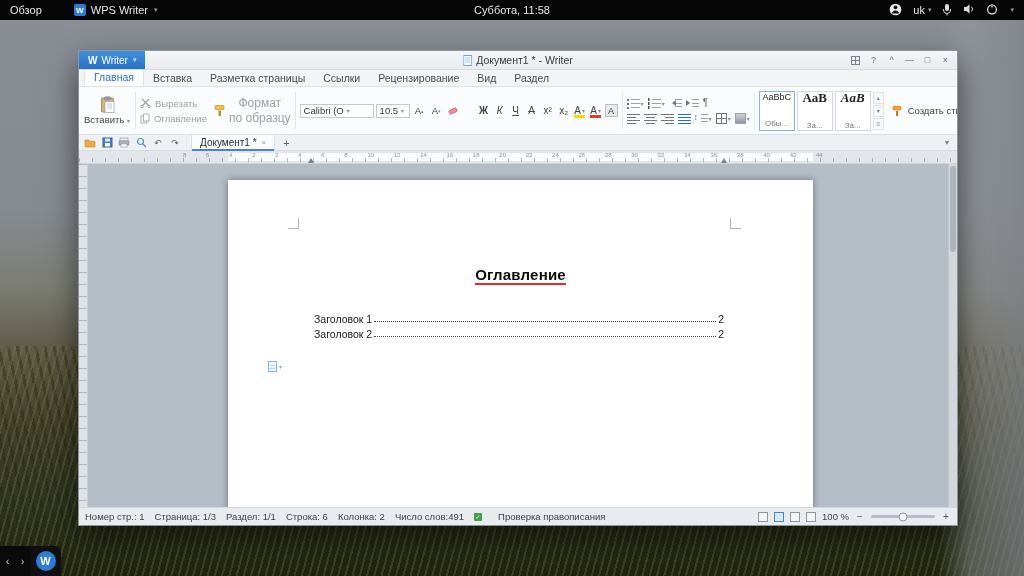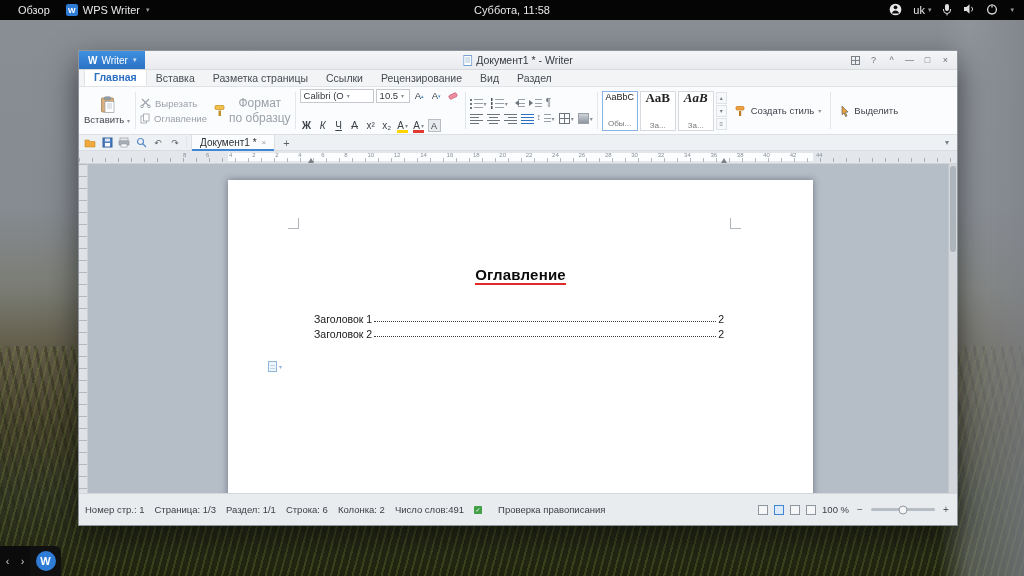--- a/index.html
+++ b/index.html
@@ -11,21 +11,21 @@
     background:linear-gradient(180deg,#8a8f96 0%,#868b92 36%,#7b7d74 50%,#5d5743 62%,#433e2a 74%,#303422 86%,#20240f 100%);}
   .wall::before{content:"";position:absolute;left:0;right:0;bottom:0;height:230px;
     background:repeating-linear-gradient(105deg,rgba(120,140,60,.28) 0 2px,transparent 2px 7px),
                repeating-linear-gradient(78deg,rgba(30,35,15,.35) 0 3px,transparent 3px 9px);}
   .wall::after{content:"";position:absolute;top:0;bottom:0;right:0;width:85px;
     background:linear-gradient(90deg,transparent 0,rgba(150,154,160,.45) 35%,rgba(128,131,138,.75) 100%);}
 
   
   .topbar{position:absolute;top:0;left:0;right:0;height:20px;background:#050505;color:#e8e8e8;
     display:flex;align-items:center;font-size:11px;z-index:60}
-  .tb-left{display:flex;align-items:center;gap:16px;margin-left:18px}
+  .tb-left{display:flex;align-items:center;gap:32px;margin-left:10px}
   .tb-app{display:flex;align-items:center;gap:5px}
   .wps-badge{width:12px;height:12px;border-radius:2px;background:#2e7cd6;color:#fff;font-size:8px;
     font-weight:bold;display:flex;align-items:center;justify-content:center}
   .cap{font-size:7px;color:#9a9a9a;margin-left:1px}
   .tb-clock{position:absolute;left:50%;transform:translateX(-50%)}
   .tb-right{margin-left:auto;display:flex;align-items:center;gap:11px;margin-right:10px}
   .tb-kbd{display:flex;align-items:center;gap:2px}
 
   
   .window{position:absolute;left:78px;top:50px;width:880px;height:476px;background:#f7f8fa;
@@ -41,37 +41,37 @@
   .win-controls{margin-left:auto;display:flex;align-items:center;gap:1px;margin-right:3px}
   .wc{width:17px;height:15px;display:flex;align-items:center;justify-content:center;font-size:9px;color:#6a6f76}
   .ic-grid{width:9px;height:9px;border:1px solid #7a8087;
     background:linear-gradient(#7a8087,#7a8087) center/100% 1px no-repeat,
                linear-gradient(#7a8087,#7a8087) center/1px 100% no-repeat}
 
   
   .tabsrow{height:17px;background:#f2f4f6;display:flex;align-items:flex-end;padding-left:5px;
     border-bottom:1px solid #e0e3e6;flex:none}
   .rtab{font-size:10.5px;color:#474c52;padding:1px 9px 2px;white-space:nowrap}
-  .rtab.active{background:#fff;color:#2d6fc0;font-weight:bold;border:1px solid #e0e3e6;border-bottom-color:#fff;
+  .rtab.active{background:#fff;color:#2d6fc0;font-weight:normal;border:1px solid #e0e3e6;border-bottom-color:#fff;
     border-radius:2px 2px 0 0}
 
   
   .ribbon{height:48px;background:#fbfcfe;display:flex;align-items:stretch;padding:2px 4px;gap:3px;
     border-bottom:1px solid #dcdfe3;overflow:hidden;flex:none}
   .vsep{width:1px;background:#e3e6ea;margin:3px 1px;flex:none}
   .grp-paste{width:48px;flex:none;display:flex;flex-direction:column;align-items:center;justify-content:center;gap:1px}
   .biglabel{font-size:9.5px;color:#3e434a;white-space:nowrap}
   .dda{font-size:6px;color:#8a9097}
   .grp-clip{display:flex;align-items:center;gap:6px;flex:none}
   .clipcol{display:flex;flex-direction:column;justify-content:center;gap:4px}
   .smallbtn{display:flex;align-items:center;gap:4px;font-size:9.5px;color:#9aa1a8;white-space:nowrap}
   .fp{display:flex;align-items:center;gap:3px}
   .fp-txt{font-size:12px;color:#9aa1a8;line-height:1.2;text-align:center}
 
-  .grp-font{display:flex;flex-direction:column;justify-content:center;gap:16px;flex:none}
+  .grp-font{display:flex;justify-content:space-between;gap:16px;flex:none}
   .frow{display:flex;align-items:center;gap:2px}
   .combo{display:flex;align-items:center;background:#fff;border:1px solid #c6cad0;height:14px;
     padding:0 3px;font-size:9.5px;color:#33373c;gap:3px}
   .combo::after{content:"▾";font-size:6px;color:#8a9097}
   .combo.font{width:74px}.combo.size{width:34px}
   .mini{min-width:15px;height:14px;display:flex;align-items:center;justify-content:center;font-size:9.5px;color:#3e434a}
   .mini.grow::after{content:"▴";font-size:5px;color:#4a90d9;vertical-align:top}
   .mini.shrink::after{content:"▾";font-size:5px;color:#4a90d9}
   .fmt{min-width:14px;height:14px;display:flex;align-items:center;justify-content:center;font-size:10px;color:#3e434a}
   .b{font-weight:bold}.i{font-style:italic}.u{text-decoration:underline}.s{text-decoration:line-through}
@@ -159,21 +159,21 @@
   .leader{flex:1;border-bottom:1.4px dotted #3c3e42;margin:0 2px 3px}
   .tocbtn{position:absolute;left:40px;top:181px;display:flex;align-items:center;gap:2px}
   .tocbtn .box{width:9px;height:11px;border:1px solid #8fb4da;background:#eef5fc;
     background-image:linear-gradient(#bcd4ec,#bcd4ec),linear-gradient(#bcd4ec,#bcd4ec);
     background-size:5px 1px,5px 1px;background-position:1px 3px,1px 6px;background-repeat:no-repeat}
   .tocbtn::after{content:"▾";font-size:6px;color:#8fb4da}
   .vscroll{position:absolute;right:0;top:0;bottom:0;width:9px;background:#d3d7dc;border-left:1px solid #c3c8cd}
   .vthumb{position:absolute;top:2px;left:1px;right:1px;height:86px;background:#aeb4bb;border-radius:3px}
 
   
-  .statusbar{height:32px;background:#e9ecef;border-top:1px solid #d3d7db;display:flex;align-items:center;
+  .statusbar{height:18px;background:#e9ecef;border-top:1px solid #d3d7db;display:flex;align-items:center;
     font-size:9.5px;color:#3c4147;padding:0 6px;flex:none;white-space:nowrap}
   .sb-left{display:flex;gap:10px;align-items:center}
   .spell{display:flex;align-items:center;gap:16px}
   .spell-ic{width:8px;height:8px;background:#43a047;border-radius:1px;position:relative}
   .spell-ic::after{content:"✓";position:absolute;inset:0;color:#fff;font-size:6px;line-height:8px;text-align:center}
   .sb-right{margin-left:auto;display:flex;align-items:center;gap:6px}
   .vi{width:10px;height:10px;border:1px solid #8f969d;background:#f4f6f8}
   .vi.active{border-color:#3f86d6;background:#dce9f8}
   .zbtn{width:10px;text-align:center;color:#555;font-size:10px}
   .ztrack{width:64px;height:3px;background:#b7bdc4;border-radius:2px;position:relative}

